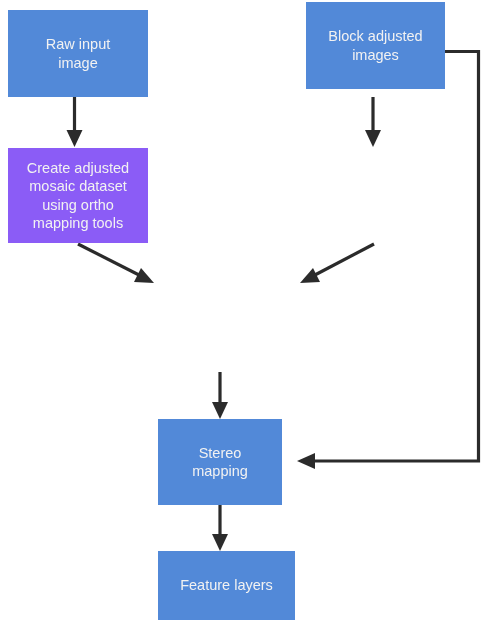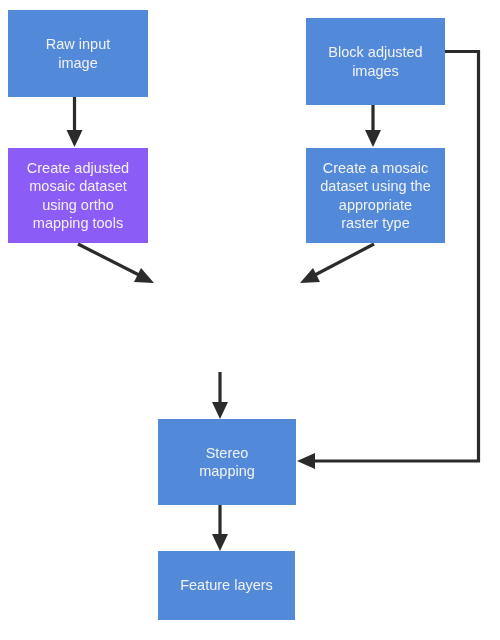--- a/index.html
+++ b/index.html
@@ -94,41 +94,35 @@
       <polygon class="edge-head" points="297,461 315,453 315,469"></polygon>
     </g>
 
   </svg>
 
   <div class="node" style="left:8px; top:10px; width:140px; height:87px; background:#5289d8;">
     <span>Raw input
 image</span>
   </div>
 
-  <div class="node" style="left:306px; top:18px; width:139px; height:87px; background:#5289d8;">
+  <div class="node" style="left:306px; top:2px; width:139px; height:87px; background:#5289d8;">
     <span>Block adjusted
 images</span>
   </div>
 
   <div class="node" style="left:8px; top:148px; width:140px; height:95px; background:#8b5cf6;">
     <span>Create adjusted
 mosaic dataset
 using ortho
 mapping tools</span>
   </div>
 
-  <div class="node" style="left:306px; top:148px; width:139px; height:95px; background:#5289d8;">
-    <span>Create a mosaic
-dataset using the
-appropriate
-raster type</span>
-  </div>
 
 
-  <div class="node" style="left:158px; top:419px; width:138px; height:86px; background:#5289d8;">
+  <div class="node" style="left:158px; top:419px; width:124px; height:86px; background:#5289d8;">
     <span>Stereo
 mapping</span>
   </div>
 
   <div class="node" style="left:158px; top:551px; width:137px; height:69px; background:#5289d8;">
     <span>Feature layers</span>
   </div>
 
 </div>
 

